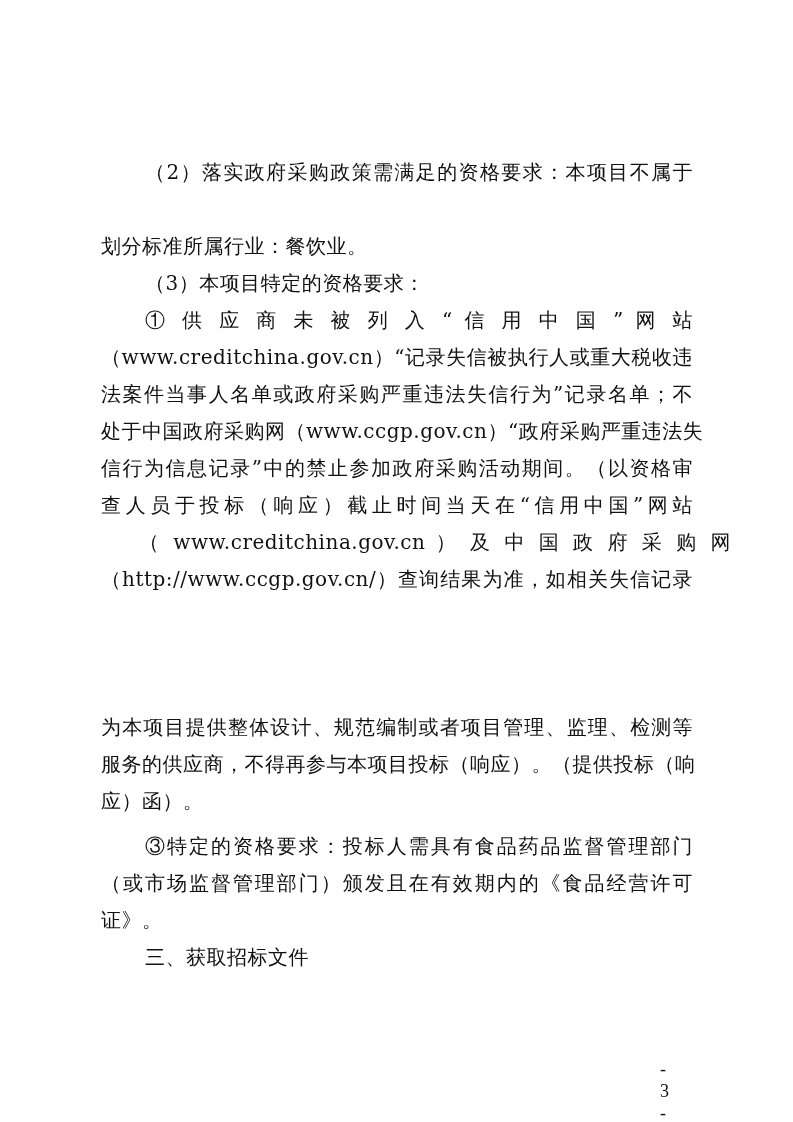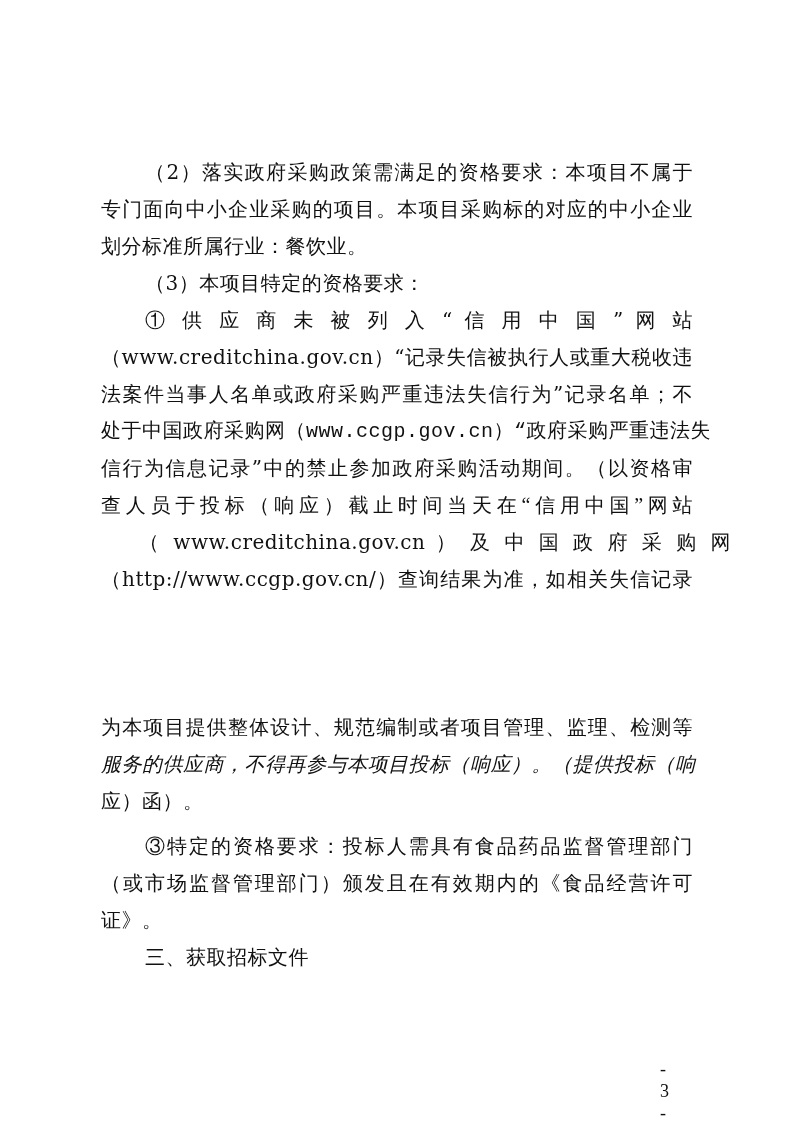--- a/index.html
+++ b/index.html
@@ -50,36 +50,35 @@
       color: #111111;
       letter-spacing: 1px;
     }
   </style>
 </head>
 <body>
 
 <div class="page">
 
   <div class="line indent" style="top:138px;">（2）落实政府采购政策需满足的资格要求：本项目不属于</div>
-  <div class="line" style="top:175px;">专门面向中小企业采购的项目。本项目采购标的对应的中小企业</div>
   <div class="line last" style="top:212px;">划分标准所属行业：餐饮业。</div>
 
   <div class="line indent last" style="top:249px;">（3）本项目特定的资格要求：</div>
 
   <div class="line indent" style="top:286px;">① 供 应 商 未 被 列 入 “ 信 用 中 国 ” 网 站</div>
   <div class="line" style="top:323px;">（www.creditchina.gov.cn）“记录失信被执行人或重大税收违</div>
   <div class="line" style="top:360px;">法案件当事人名单或政府采购严重违法失信行为”记录名单；不</div>
-  <div class="line" style="top:397px;font-family:Liberation Mono, monospace;">处于中国政府采购网（www.ccgp.gov.cn）“政府采购严重违法失</div>
+  <div class="line" style="top:397px;">处于中国政府采购网（www.ccgp.gov.cn）“政府采购严重违法失</div>
   <div class="line" style="top:434px;">信行为信息记录”中的禁止参加政府采购活动期间。（以资格审</div>
-  <div class="line" style="top:471px;font-family:Liberation Serif, serif;">查人员于投标（响应）截止时间当天在“信用中国”网站</div>
+  <div class="line" style="top:471px;">查人员于投标（响应）截止时间当天在“信用中国”网站</div>
   <div class="line" style="top:508px;margin-left:38px;">（ www.creditchina.gov.cn ） 及 中 国 政 府 采 购 网</div>
   <div class="line" style="top:545px;">（http://www.ccgp.gov.cn/）查询结果为准，如相关失信记录</div>
 
   <div class="line" style="top:693px;">为本项目提供整体设计、规范编制或者项目管理、监理、检测等</div>
-  <div class="line" style="top:730px;font-style:italic;">服务的供应商，不得再参与本项目投标（响应）。（提供投标（响</div>
+  <div class="line" style="top:730px;">服务的供应商，不得再参与本项目投标（响应）。（提供投标（响</div>
   <div class="line last" style="top:767px;">应）函）。</div>
 
   <div class="line indent" style="top:812px;">③特定的资格要求：投标人需具有食品药品监督管理部门</div>
   <div class="line" style="top:849px;">（或市场监督管理部门）颁发且在有效期内的《食品经营许可</div>
   <div class="line last" style="top:886px;">证》。</div>
 
   <div class="line indent last" style="top:923px;">三、获取招标文件</div>
 
   <div class="page-number">- 3 -</div>
 </div>

